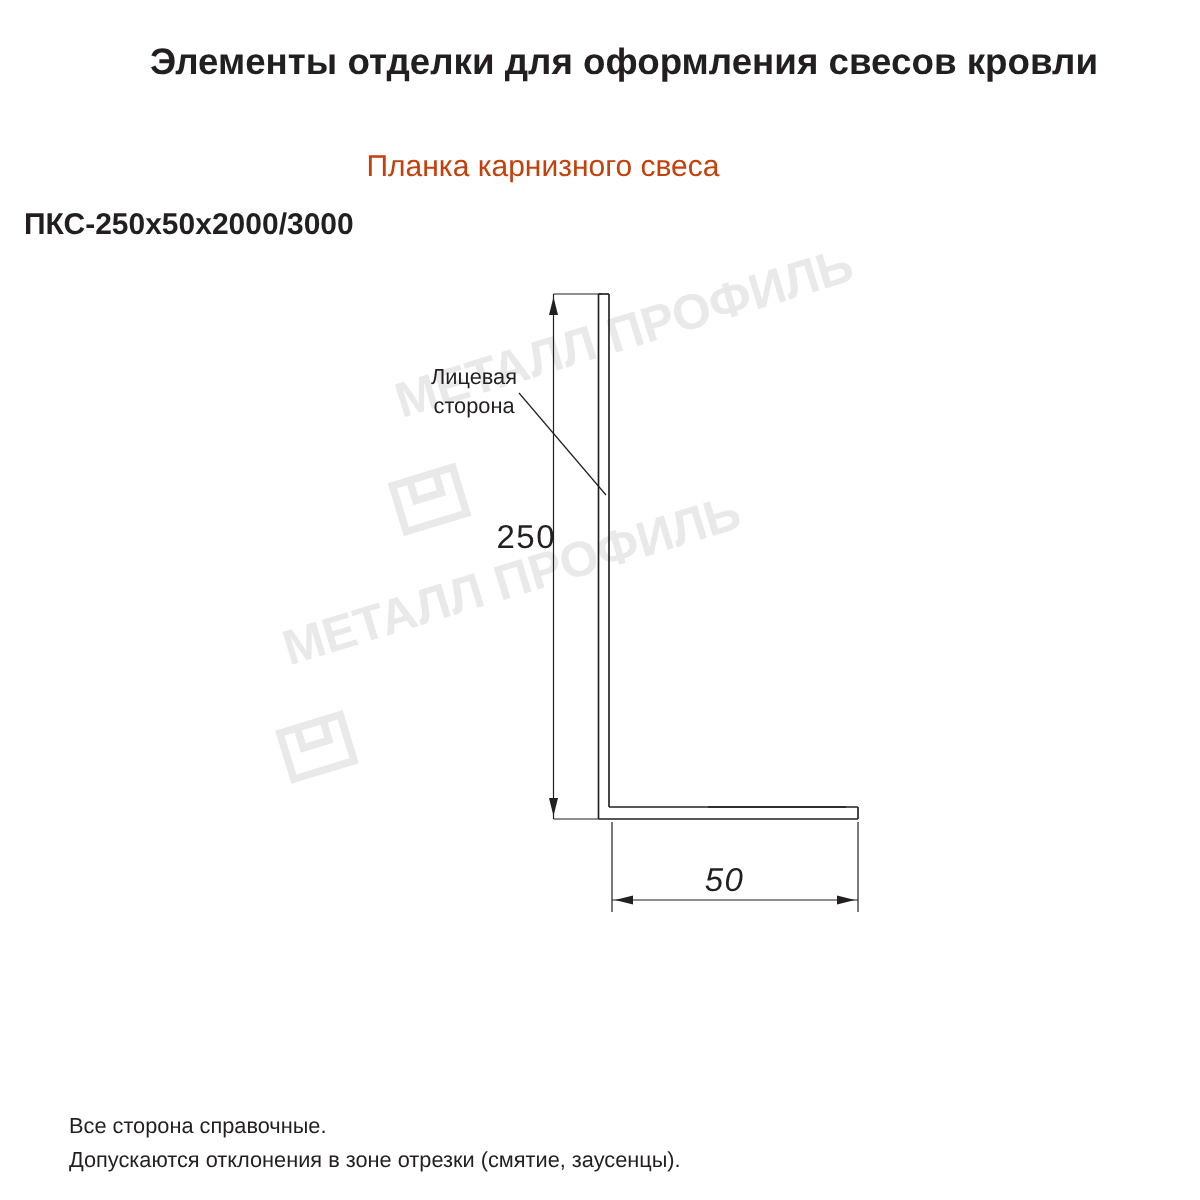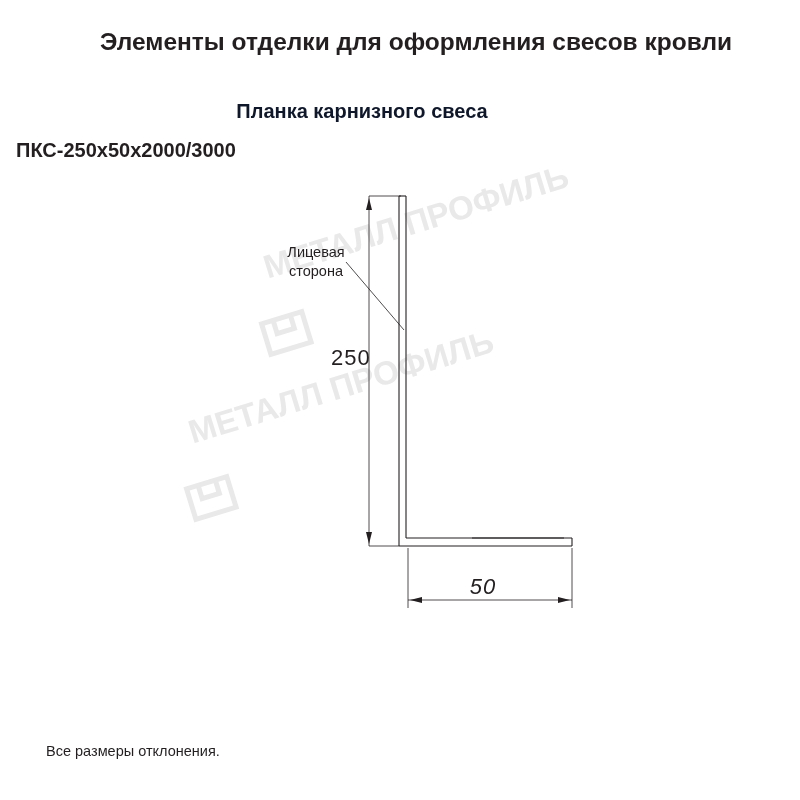--- a/index.html
+++ b/index.html
@@ -35,22 +35,22 @@
     color: #231f20;
   }
 
   .subtitle {
     position: absolute;
     top: 100px;
     left: 0;
     width: 692px;
     text-align: center;
     font-size: 20px;
-    font-weight: bold;
-    color: #0f172a;
+    font-weight: normal;
+    color: #c2410c;
   }
 
   .subtitle2 {
     position: absolute;
     top: 139px;
     left: 0;
     width: 800px;
     text-align: left;
     font-size: 20px;
     font-weight: bold;
@@ -203,16 +203,17 @@
 
   <div class="label-face">
     <span>Лицевая</span><br>
     <span>сторона</span>
   </div>
 
   <div class="dim-250">250</div>
   <div class="dim-50">50</div>
 
   <div class="footnotes">
-    <div>Все размеры отклонения.</div>
+    <div>Все сторона справочные.</div>
+    <div>Допускаются отклонения в зоне отрезки (смятие, заусенцы).</div>
   </div>
 
 </div>
 
 </body></html>

